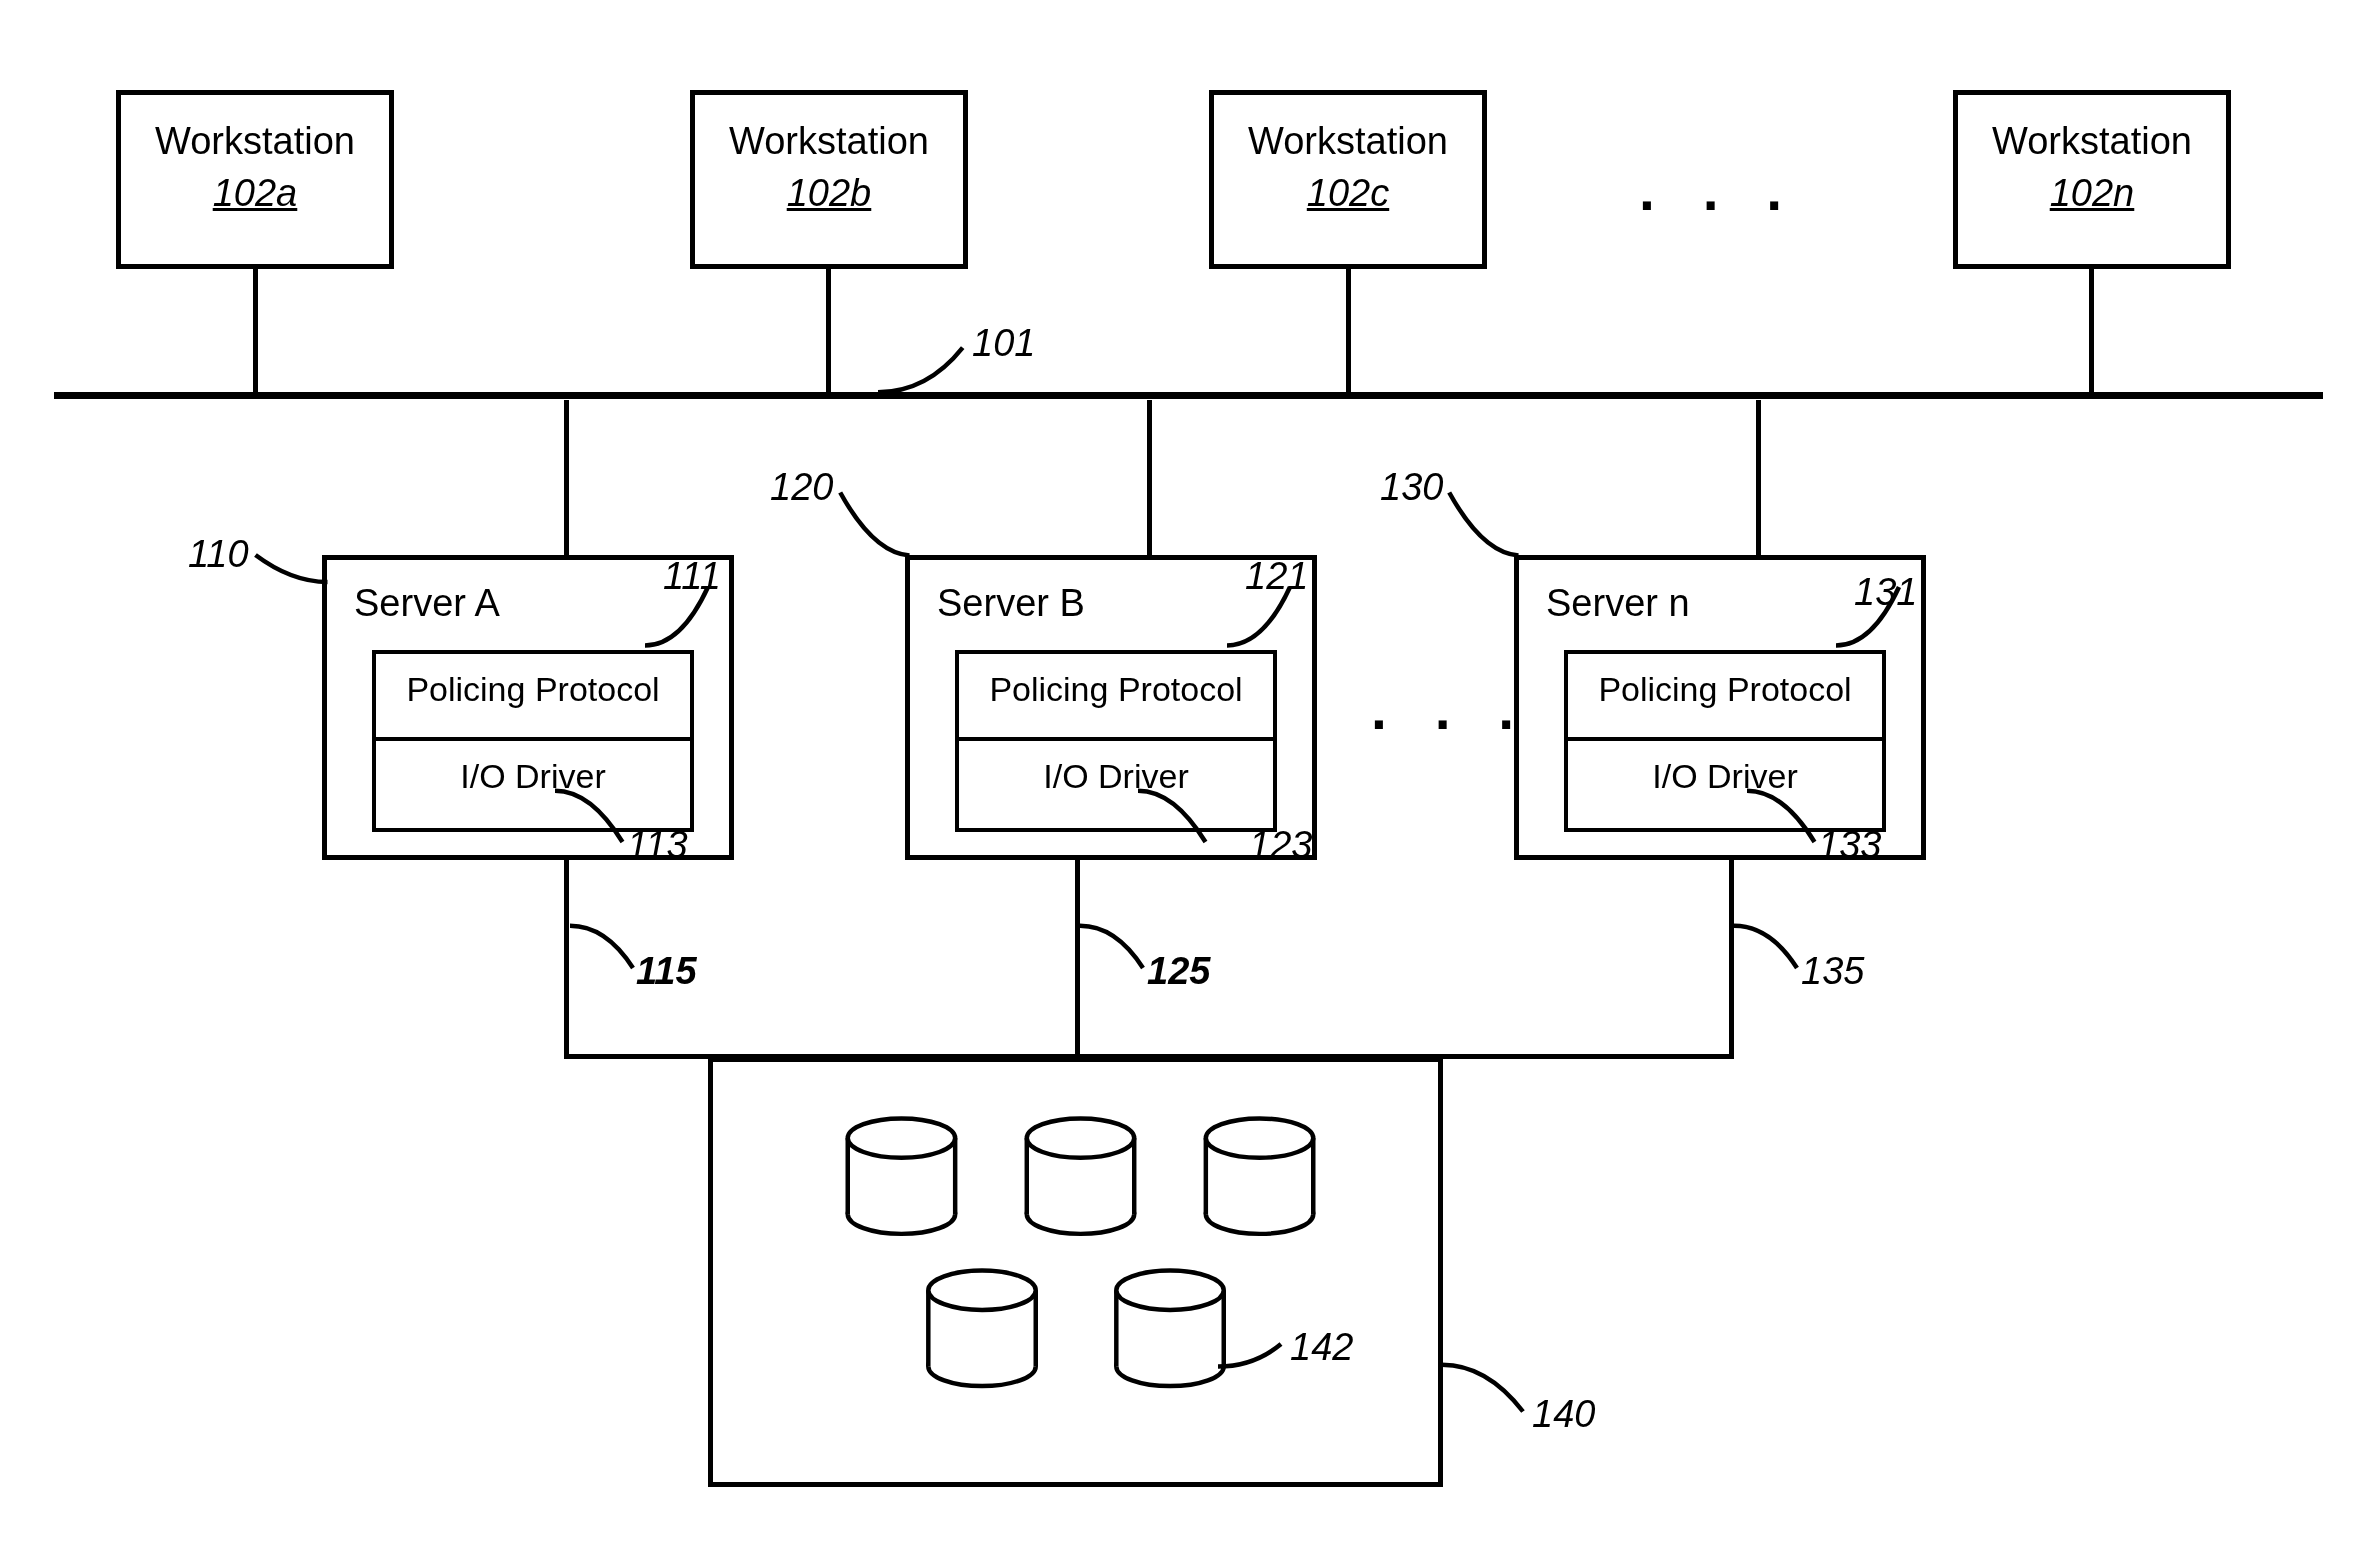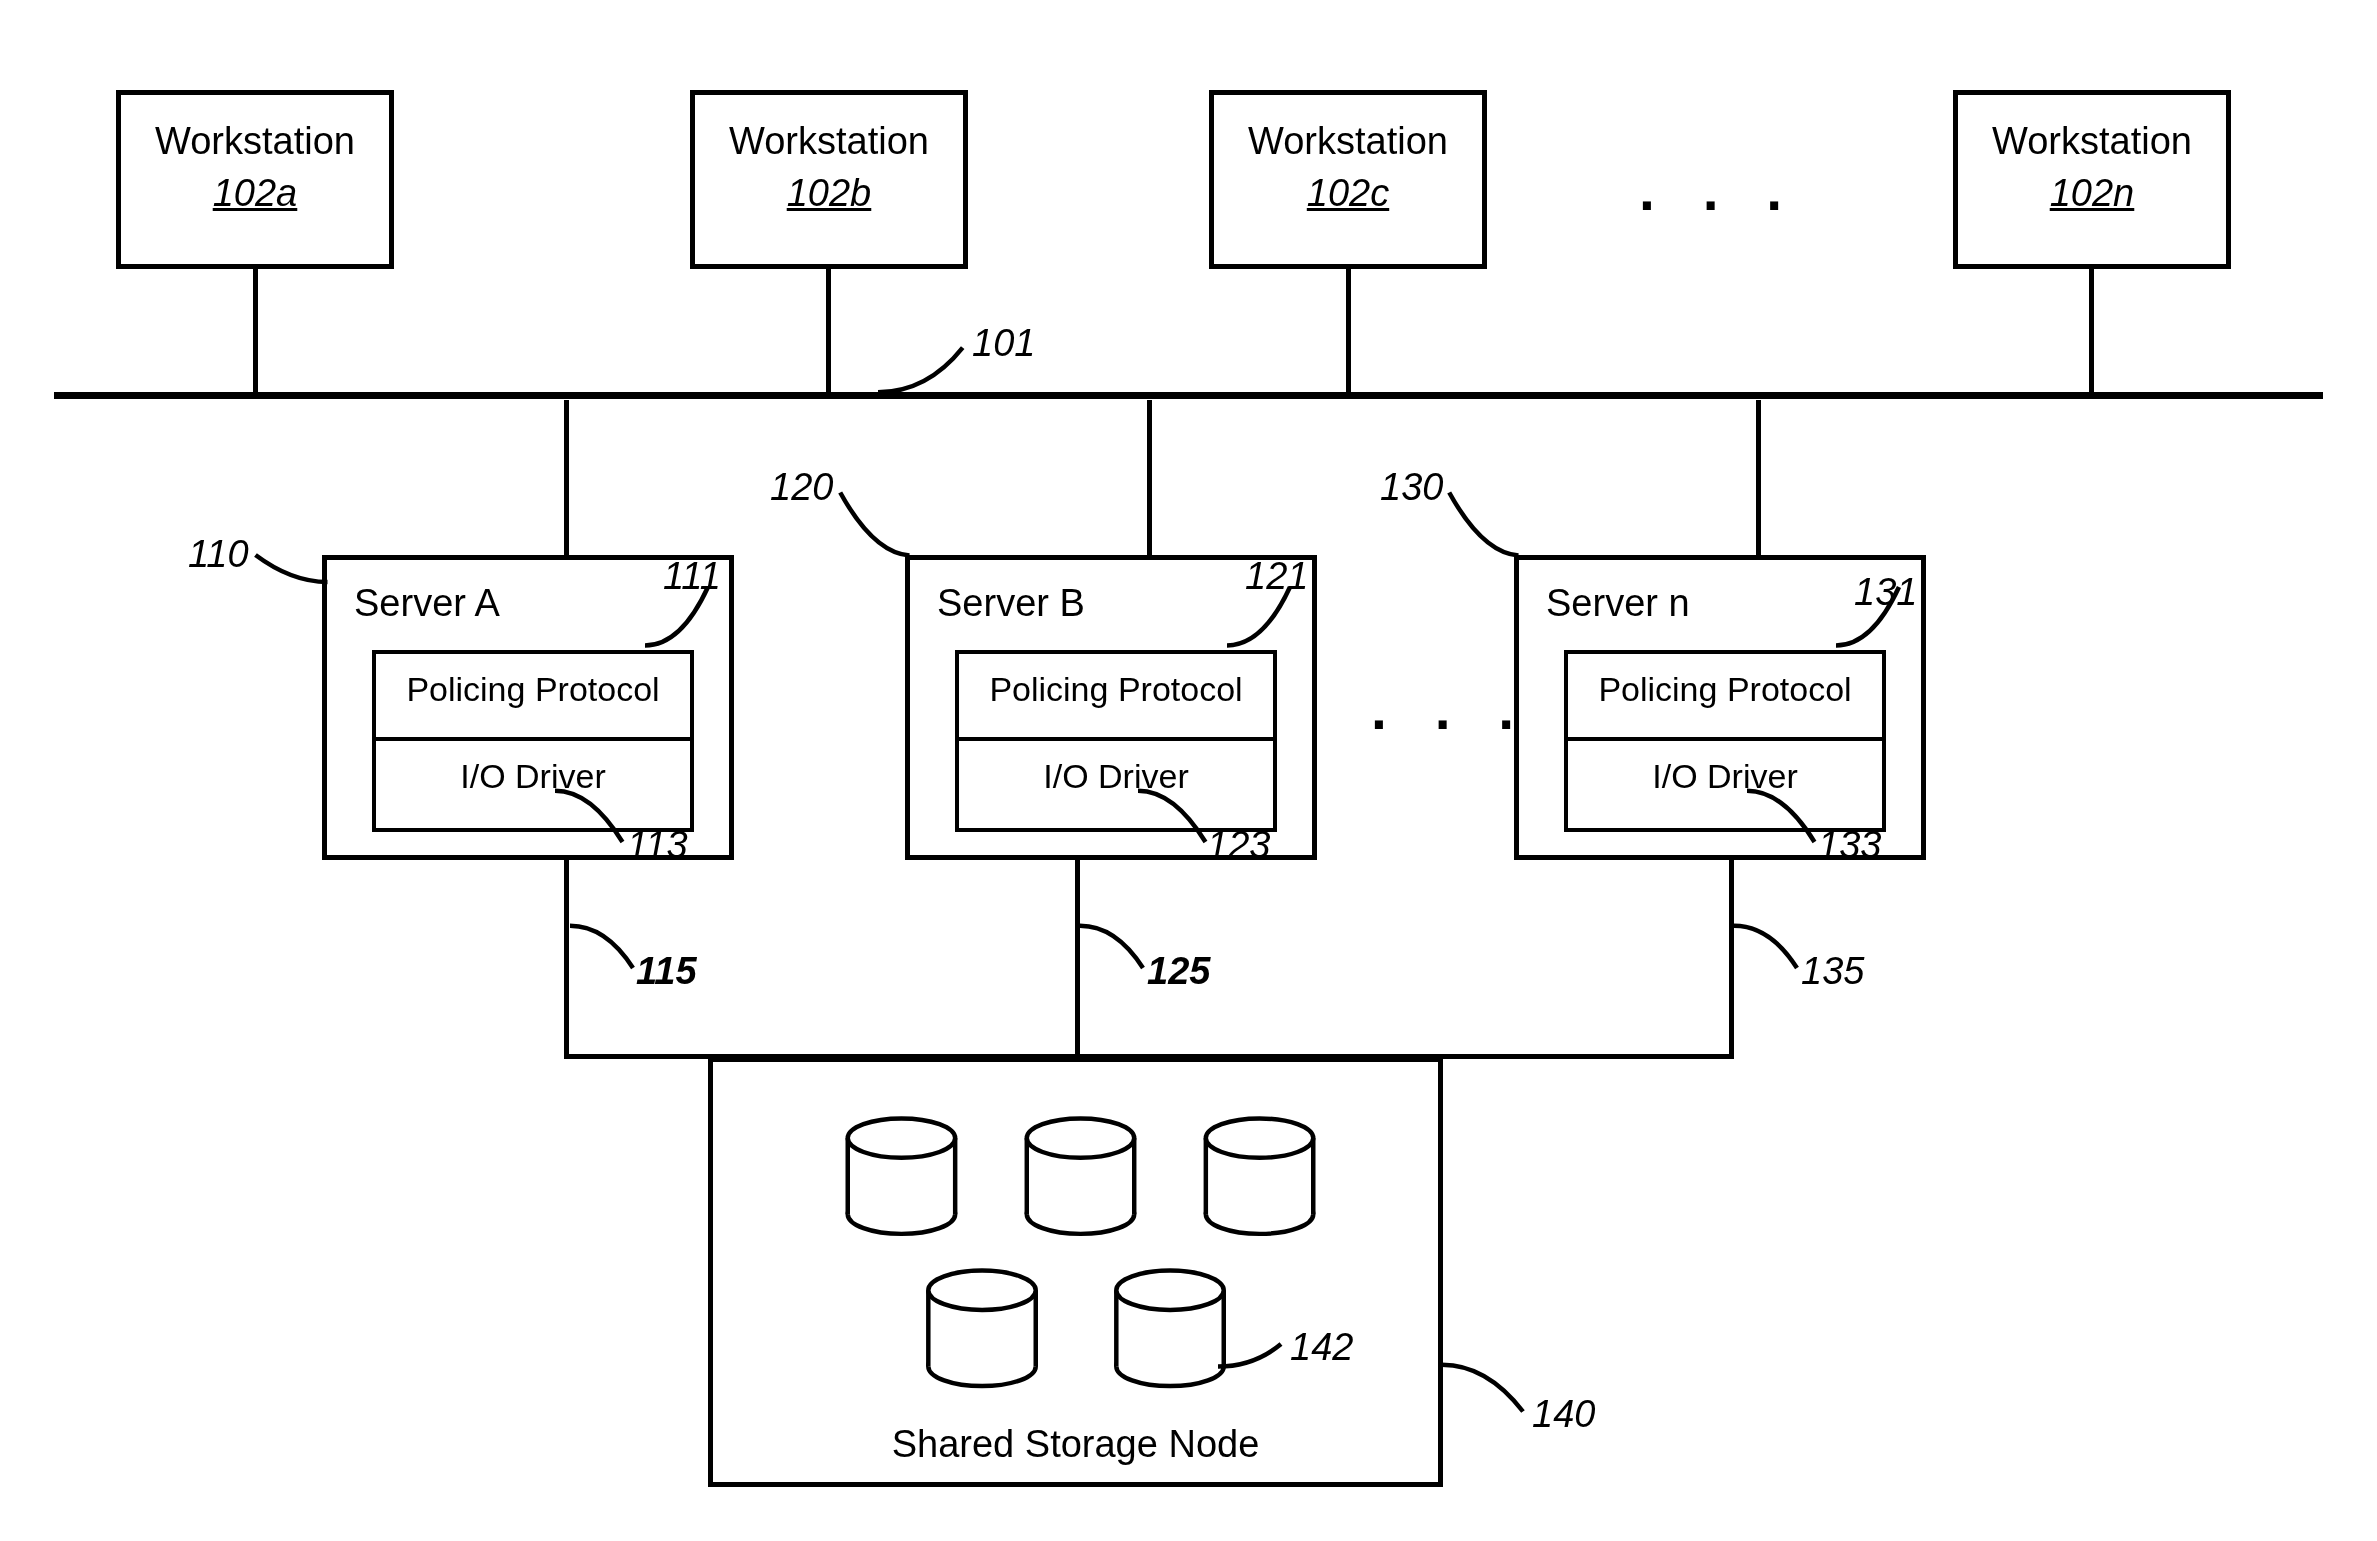--- a/index.html
+++ b/index.html
@@ -148,21 +148,21 @@
   <path d="M85 75 Q 45 72 8 5" stroke="#000" stroke-width="5" fill="none"></path>
 </svg>
 <div class="ref" style="left:770px; top:466px;">120</div>
 <svg class="lead" style="left:1227px; top:578px; width:72px; height:72px;" viewBox="0 0 80 80" width="72" height="72">
   <path d="M0 75 Q 40 75 70 10" stroke="#000" stroke-width="5" fill="none"></path>
 </svg>
 <div class="ref" style="left:1245px; top:555px;">121</div>
 <svg class="lead" style="left:1138px; top:788px; width:81px; height:63px;" viewBox="0 0 90 70" width="81" height="63">
   <path d="M0 3 Q 40 3 75 60" stroke="#000" stroke-width="5" fill="none"></path>
 </svg>
-<div class="ref" style="left:1207px; top:824px;">123</div>
+<div class="ref" style="left:1249px; top:824px;">123</div>
 
 <div class="ellipsis" style="left:1371px; top:676px;">. . .</div>
 
 <div class="box" style="left:1514px; top:555px; width:412px; height:305px;">
   <div class="srv-title" style="left:27px; top:21.5px;">Server n</div>
   <div class="inner-stack" style="left:45px; top:90px; width:322px;">
     <div class="row">Policing Protocol</div>
     <div class="row">I/O Driver</div>
   </div>
 </div>
@@ -233,21 +233,20 @@
       <ellipse cx="60" cy="25" rx="60" ry="22" fill="#fff" stroke="#000" stroke-width="5"></ellipse>
     </g>
     <g transform="translate(450,230)">
       <ellipse cx="60" cy="110" rx="60" ry="22" fill="#fff" stroke="#000" stroke-width="5"></ellipse>
       <rect x="0" y="25" width="120" height="85" fill="#fff"></rect>
       <line x1="0" y1="25" x2="0" y2="110" stroke="#000" stroke-width="5"></line>
       <line x1="120" y1="25" x2="120" y2="110" stroke="#000" stroke-width="5"></line>
       <ellipse cx="60" cy="25" rx="60" ry="22" fill="#fff" stroke="#000" stroke-width="5"></ellipse>
     </g>
   </svg>
-  <div class="storage-title" style="position:absolute; bottom:16px; left:0; right:0; text-align:center;">Shared Storage Node</div>
 </div>
 
 <svg class="lead" style="left:1218px; top:1344px; width:72px; height:45px;" viewBox="0 0 80 50" width="72" height="45">
   <path d="M0 25 Q 40 25 70 0" stroke="#000" stroke-width="5" fill="none"></path>
 </svg>
 <div class="ref" style="left:1290px; top:1326px;">142</div>
 
 <svg class="lead" style="left:1442px; top:1362px; width:90px; height:54px;" viewBox="0 0 100 60" width="90" height="54">
   <path d="M0 3 Q 50 3 90 55" stroke="#000" stroke-width="5" fill="none"></path>
 </svg>

